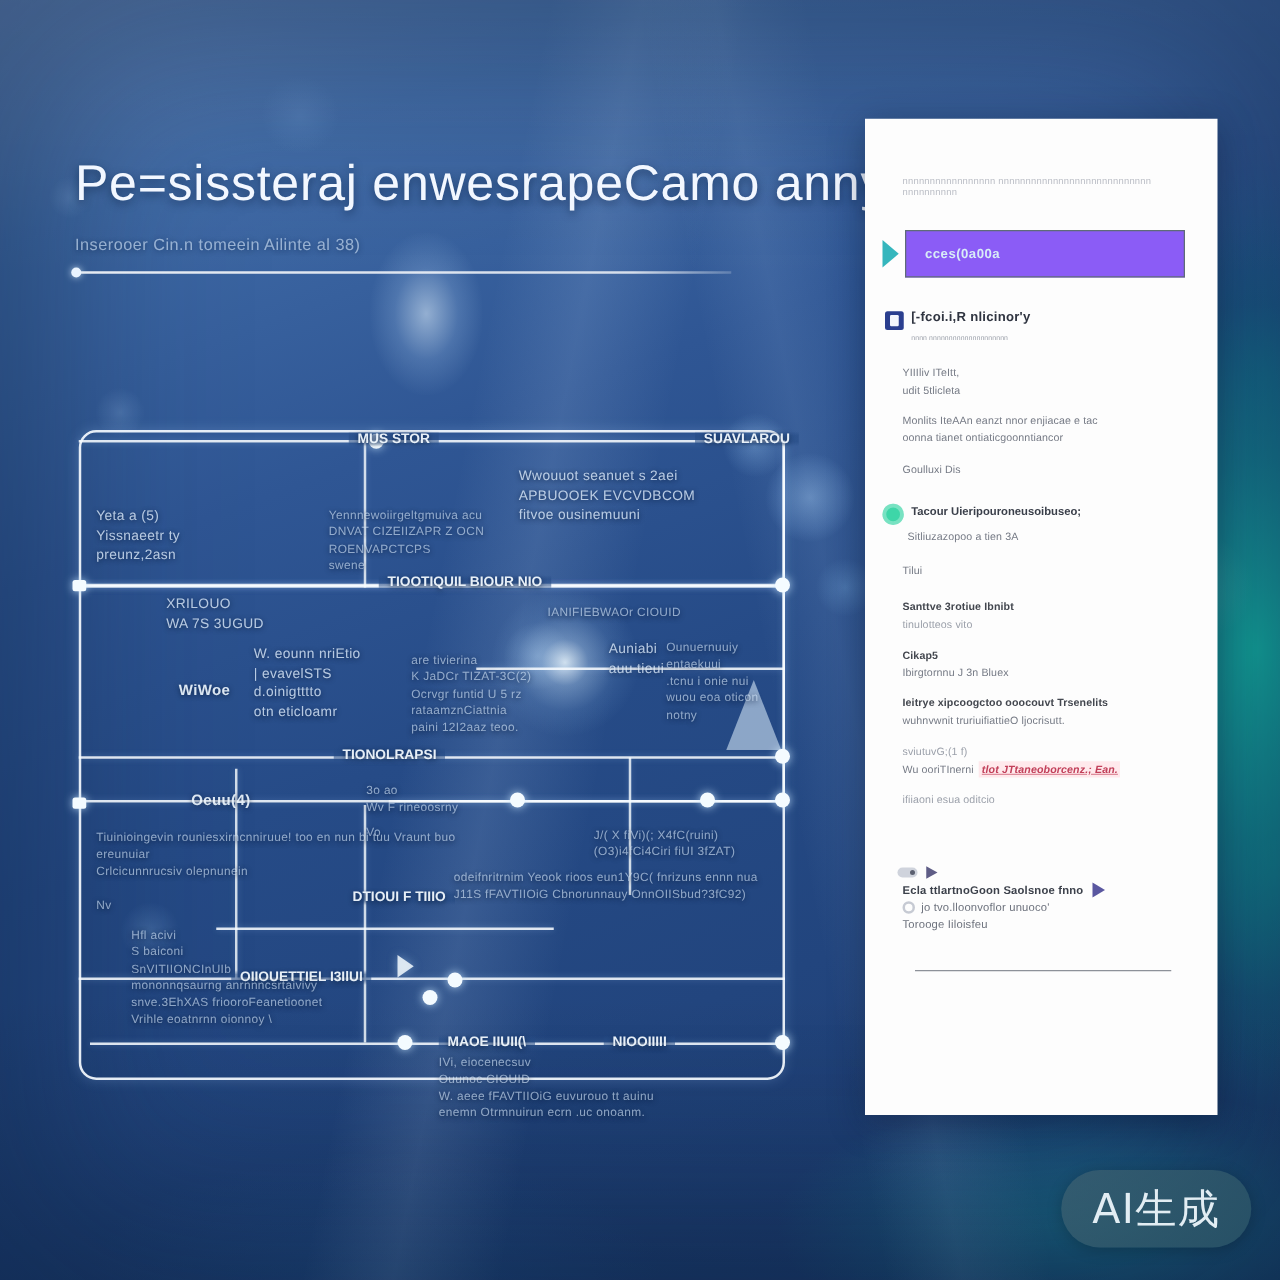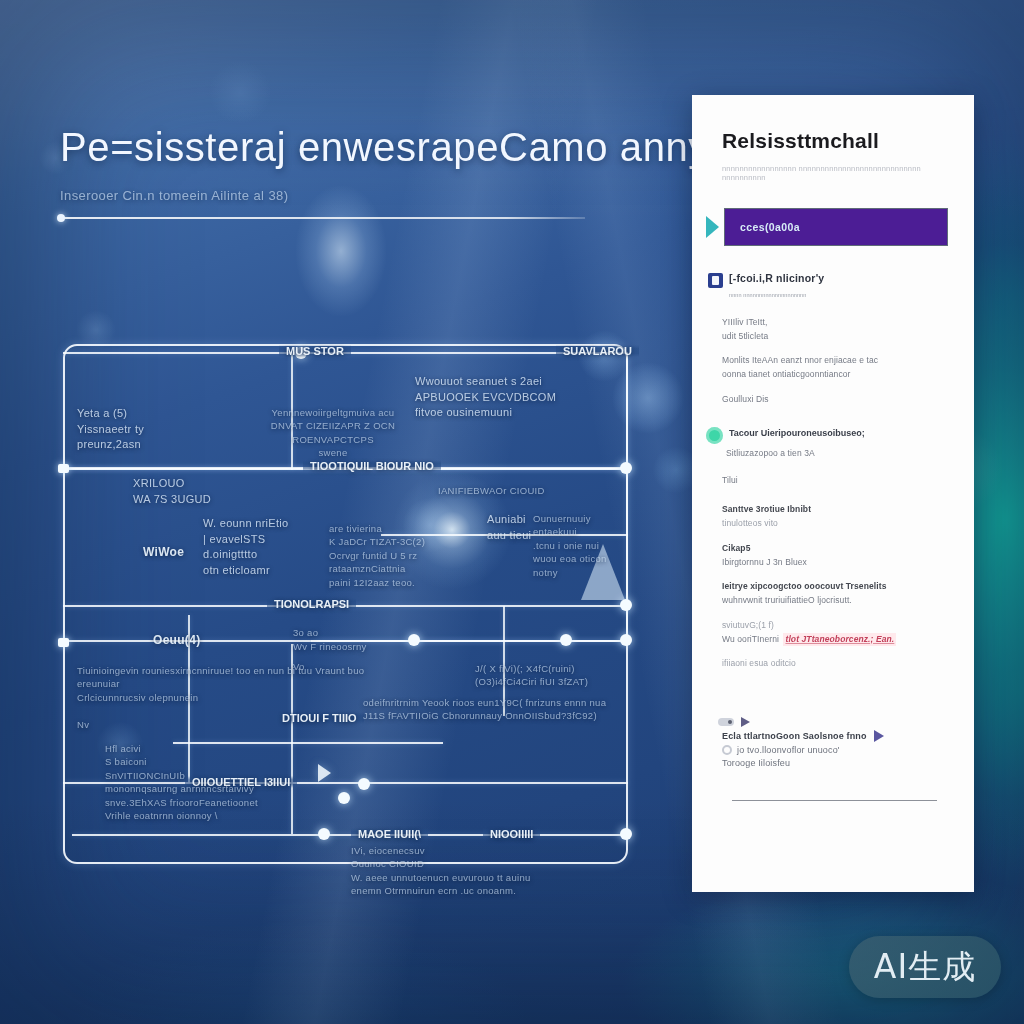--- a/index.html
+++ b/index.html
@@ -210,21 +210,21 @@
     width:0;height:0;
     border-top:11px solid transparent;
     border-bottom:11px solid transparent;
     border-left:13px solid #35b6bd;
     margin-right:5px;
     flex:0 0 auto;
   }
   .cta-bar {
     flex:1 1 auto;
     height:38px;
-    background:#4c1d95;
+    background:#8b5cf6;
     border:1px solid #5f6b78;
     display:flex; align-items:center;
     padding-left:15px;
   }
   .cta-text {
     font-size:10.5px; font-weight:700;
     color:#d8ecf7; letter-spacing:.4px;
   }
 
   .sect-head {
@@ -404,21 +404,21 @@
 BIOUR NIO</div>
     <div class="cap-on-line" style="left:204px;top:254px;">TIONOLRAPSI</div>
     <div class="cap-on-line" style="left:122px;top:432px;">OIIOUETTIEL   I3IlUI</div>
     <div class="cap-on-line" style="left:212px;top:368px;">DTIOUI  F TIIIO</div>
     <div class="cap-on-line" style="left:288px;top:484px;">MAOE IIUII(\</div>
     <div class="cap-on-line" style="left:420px;top:484px;">NIOOIIIII</div>
 
     <div class="d-label ln" style="left:14px;  top:62px;  width:110px;">Yeta a  (5)
 Yissnaeetr ty
 preunz,2asn</div>
-    <div class="d-label lt" style="left:200px; top:62px;  width:140px;text-align:center;">Yennnewoiirgeltgmuiva acu
+    <div class="d-label lt" style="left:200px; top:62px;  width:140px;">Yennnewoiirgeltgmuiva acu
 DNVAT CIZEIIZAPR Z OCN
 ROENVAPCTCPS
 swene</div>
     <div class="d-label ln" style="left:352px; top:30px;  width:160px;">Wwouuot  seanuet s 2aei
 APBUOOEK EVCVDBCOM
 fitvoe ousinemuuni</div>
     <div class="d-label ln" style="left:70px;  top:132px; width:110px;">XRILOUO
 WA 7S 3UGUD</div>
     <div class="d-label lt" style="left:375px; top:140px; width:130px;">IANIFIEBWAOr CIOUID</div>
     <div class="d-label ln" style="left:140px; top:172px; width:100px;">W. eounn nriEtio
@@ -450,28 +450,27 @@
     <div class="d-label lt" style="left:300px; top:352px; width:265px;">odeifnritrnim  Yeook  rioos eun1Y9C(   fnrizuns ennn nua
 J11S fFAVTIIOiG Cbnorunnauy    OnnOIISbud?3fC92)</div>
     <div class="d-label lt" style="left:42px;  top:398px; width:200px;">Hfl acivi
 S baiconi
 SnVITIIONCInUIb
 mononnqsaurng anrnnncsrtaivivy
 snve.3EhXAS friooroFeanetioonet
 Vrihle eoatnrnn oionnoy \</div>
     <div class="d-label lt" style="left:288px; top:500px; width:210px;">IVi, eiocenecsuv
 Ouunoc CIOUID
-W. aeee unnutoenucn euvurouo tt auinu
+W. aeee fFAVTIIOiG euvurouo tt auinu
 enemn Otrmnuirun ecrn .uc onoanm.</div>
   </div>
 
   <div id="panel">
     <div class="p-inner">
 
-      <div class="p-title">Relsissttmchall</div>
       <div class="p-subtitle">nnnnnnnnnnnnnnnnn  nnnnnnnnnnnnnnnnnnnnnnnnnnnn  nnnnnnnnnn</div>
 
       <div class="cta-row">
         <div class="cta-chevron"></div>
         <div class="cta-bar">
           <span class="cta-text">cces(0a00a</span>
         </div>
       </div>
 
       <div class="sect-head">

